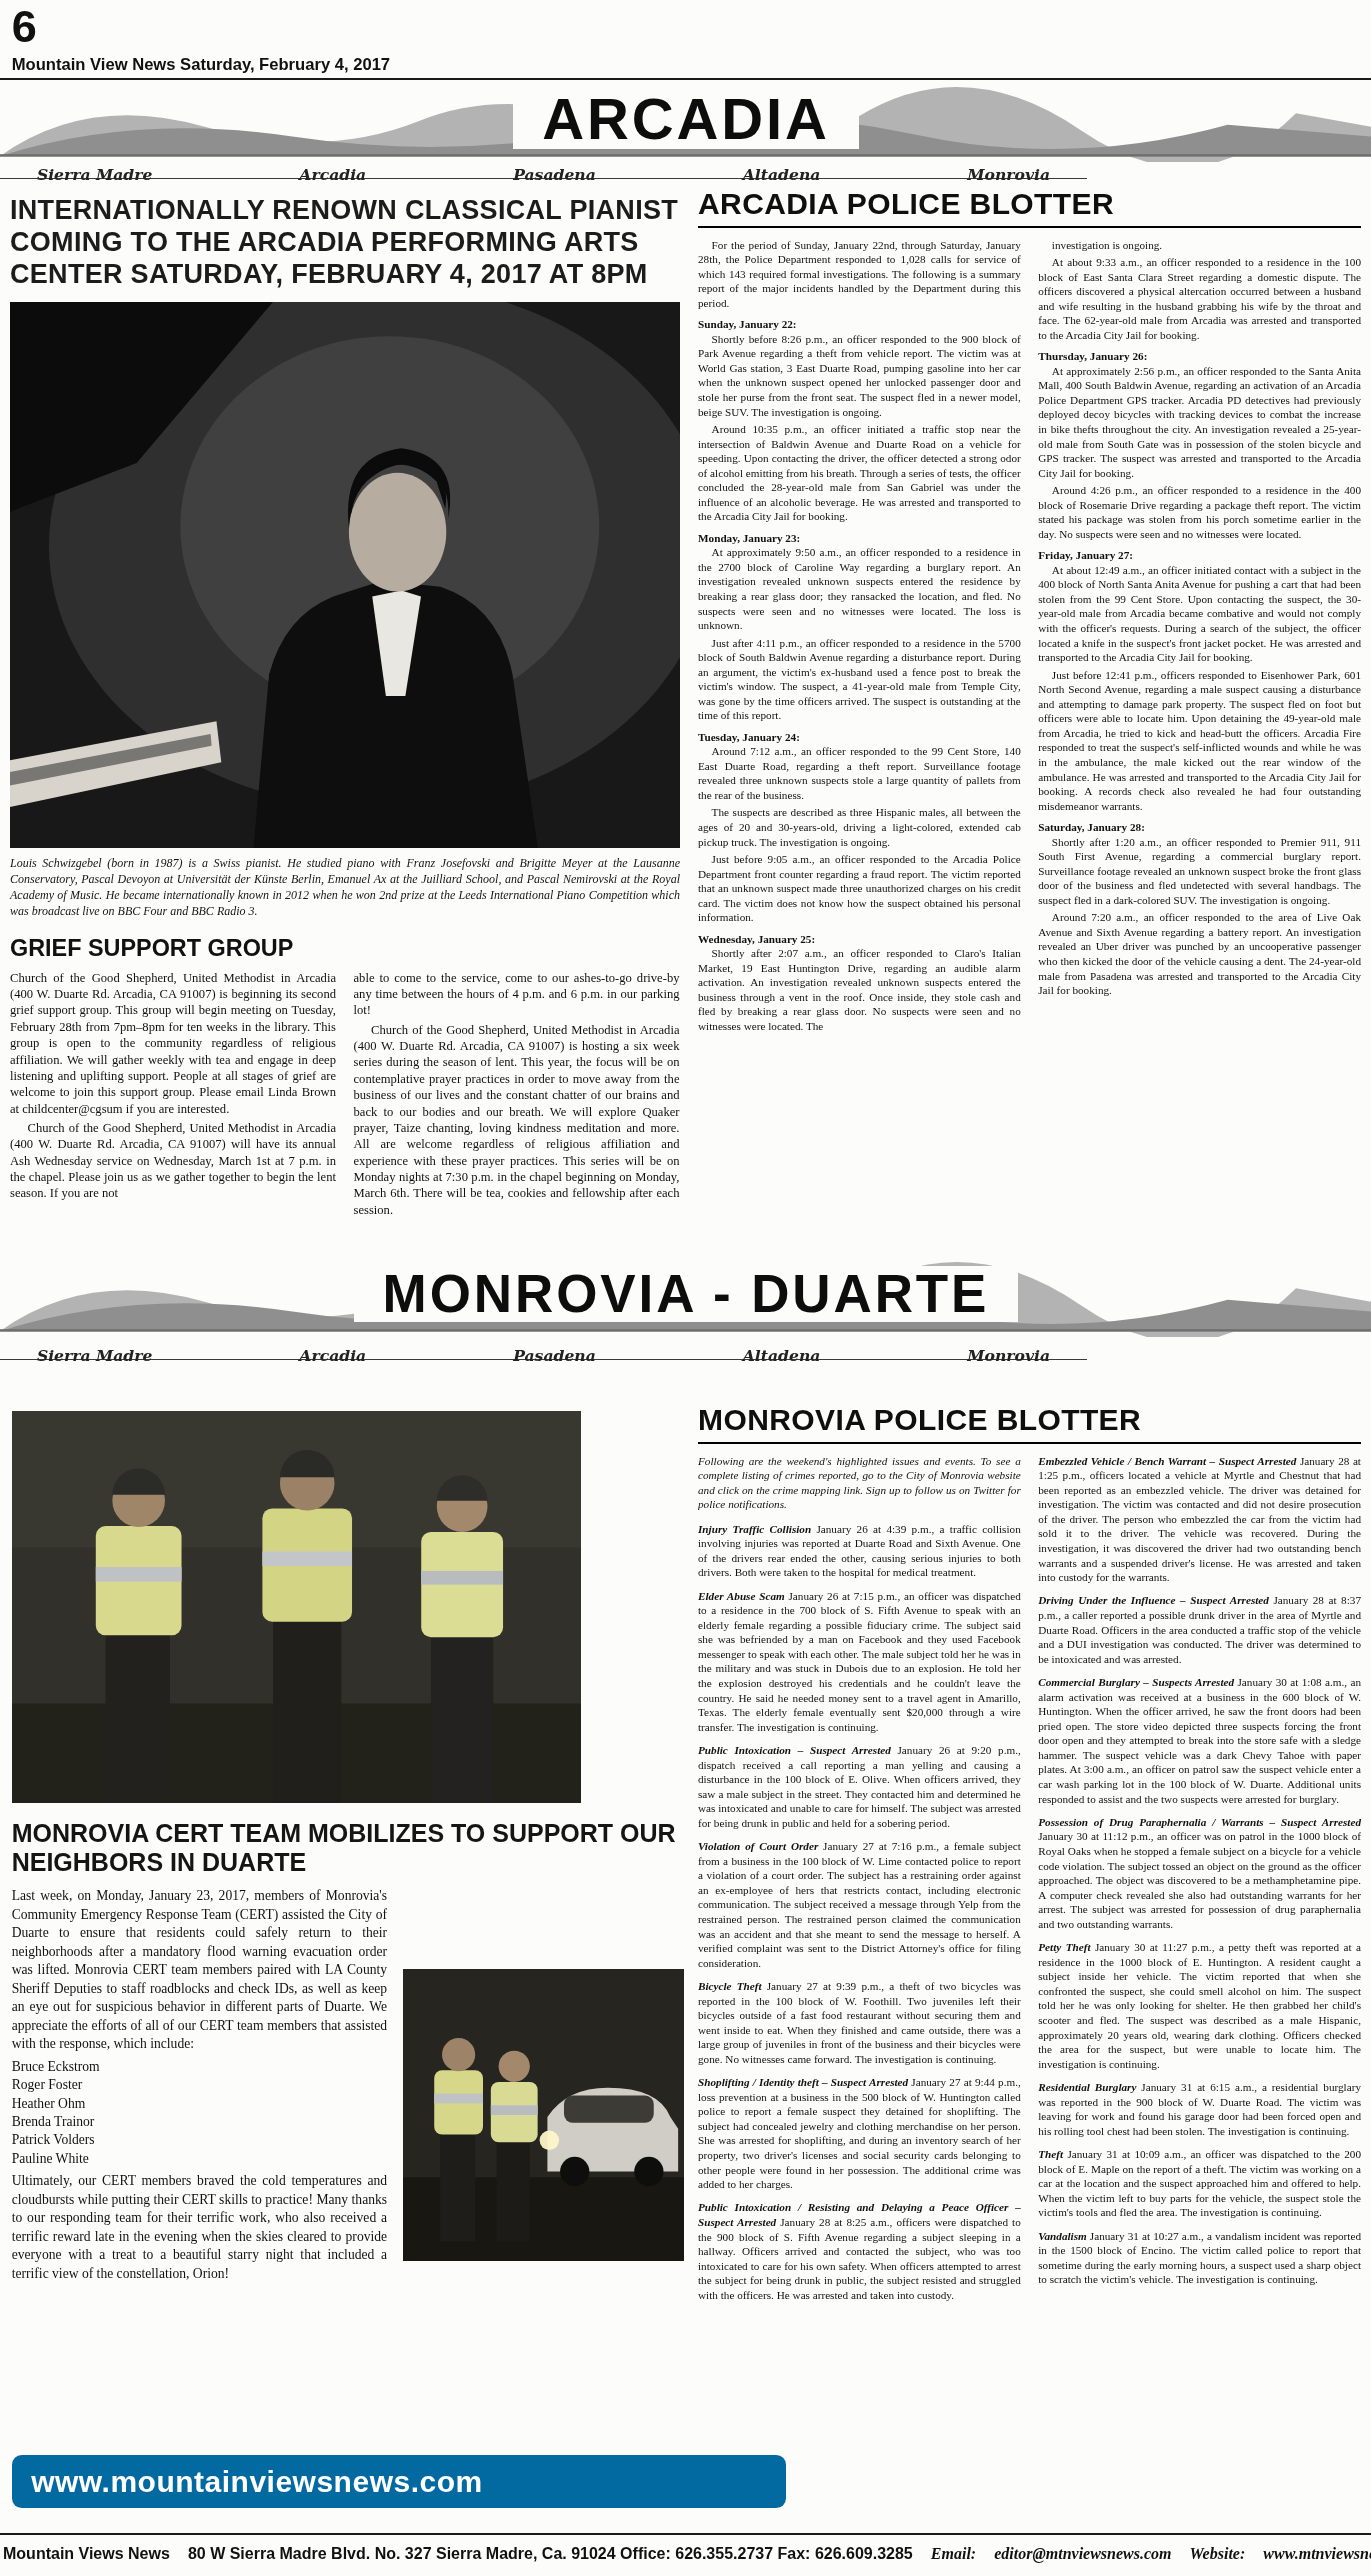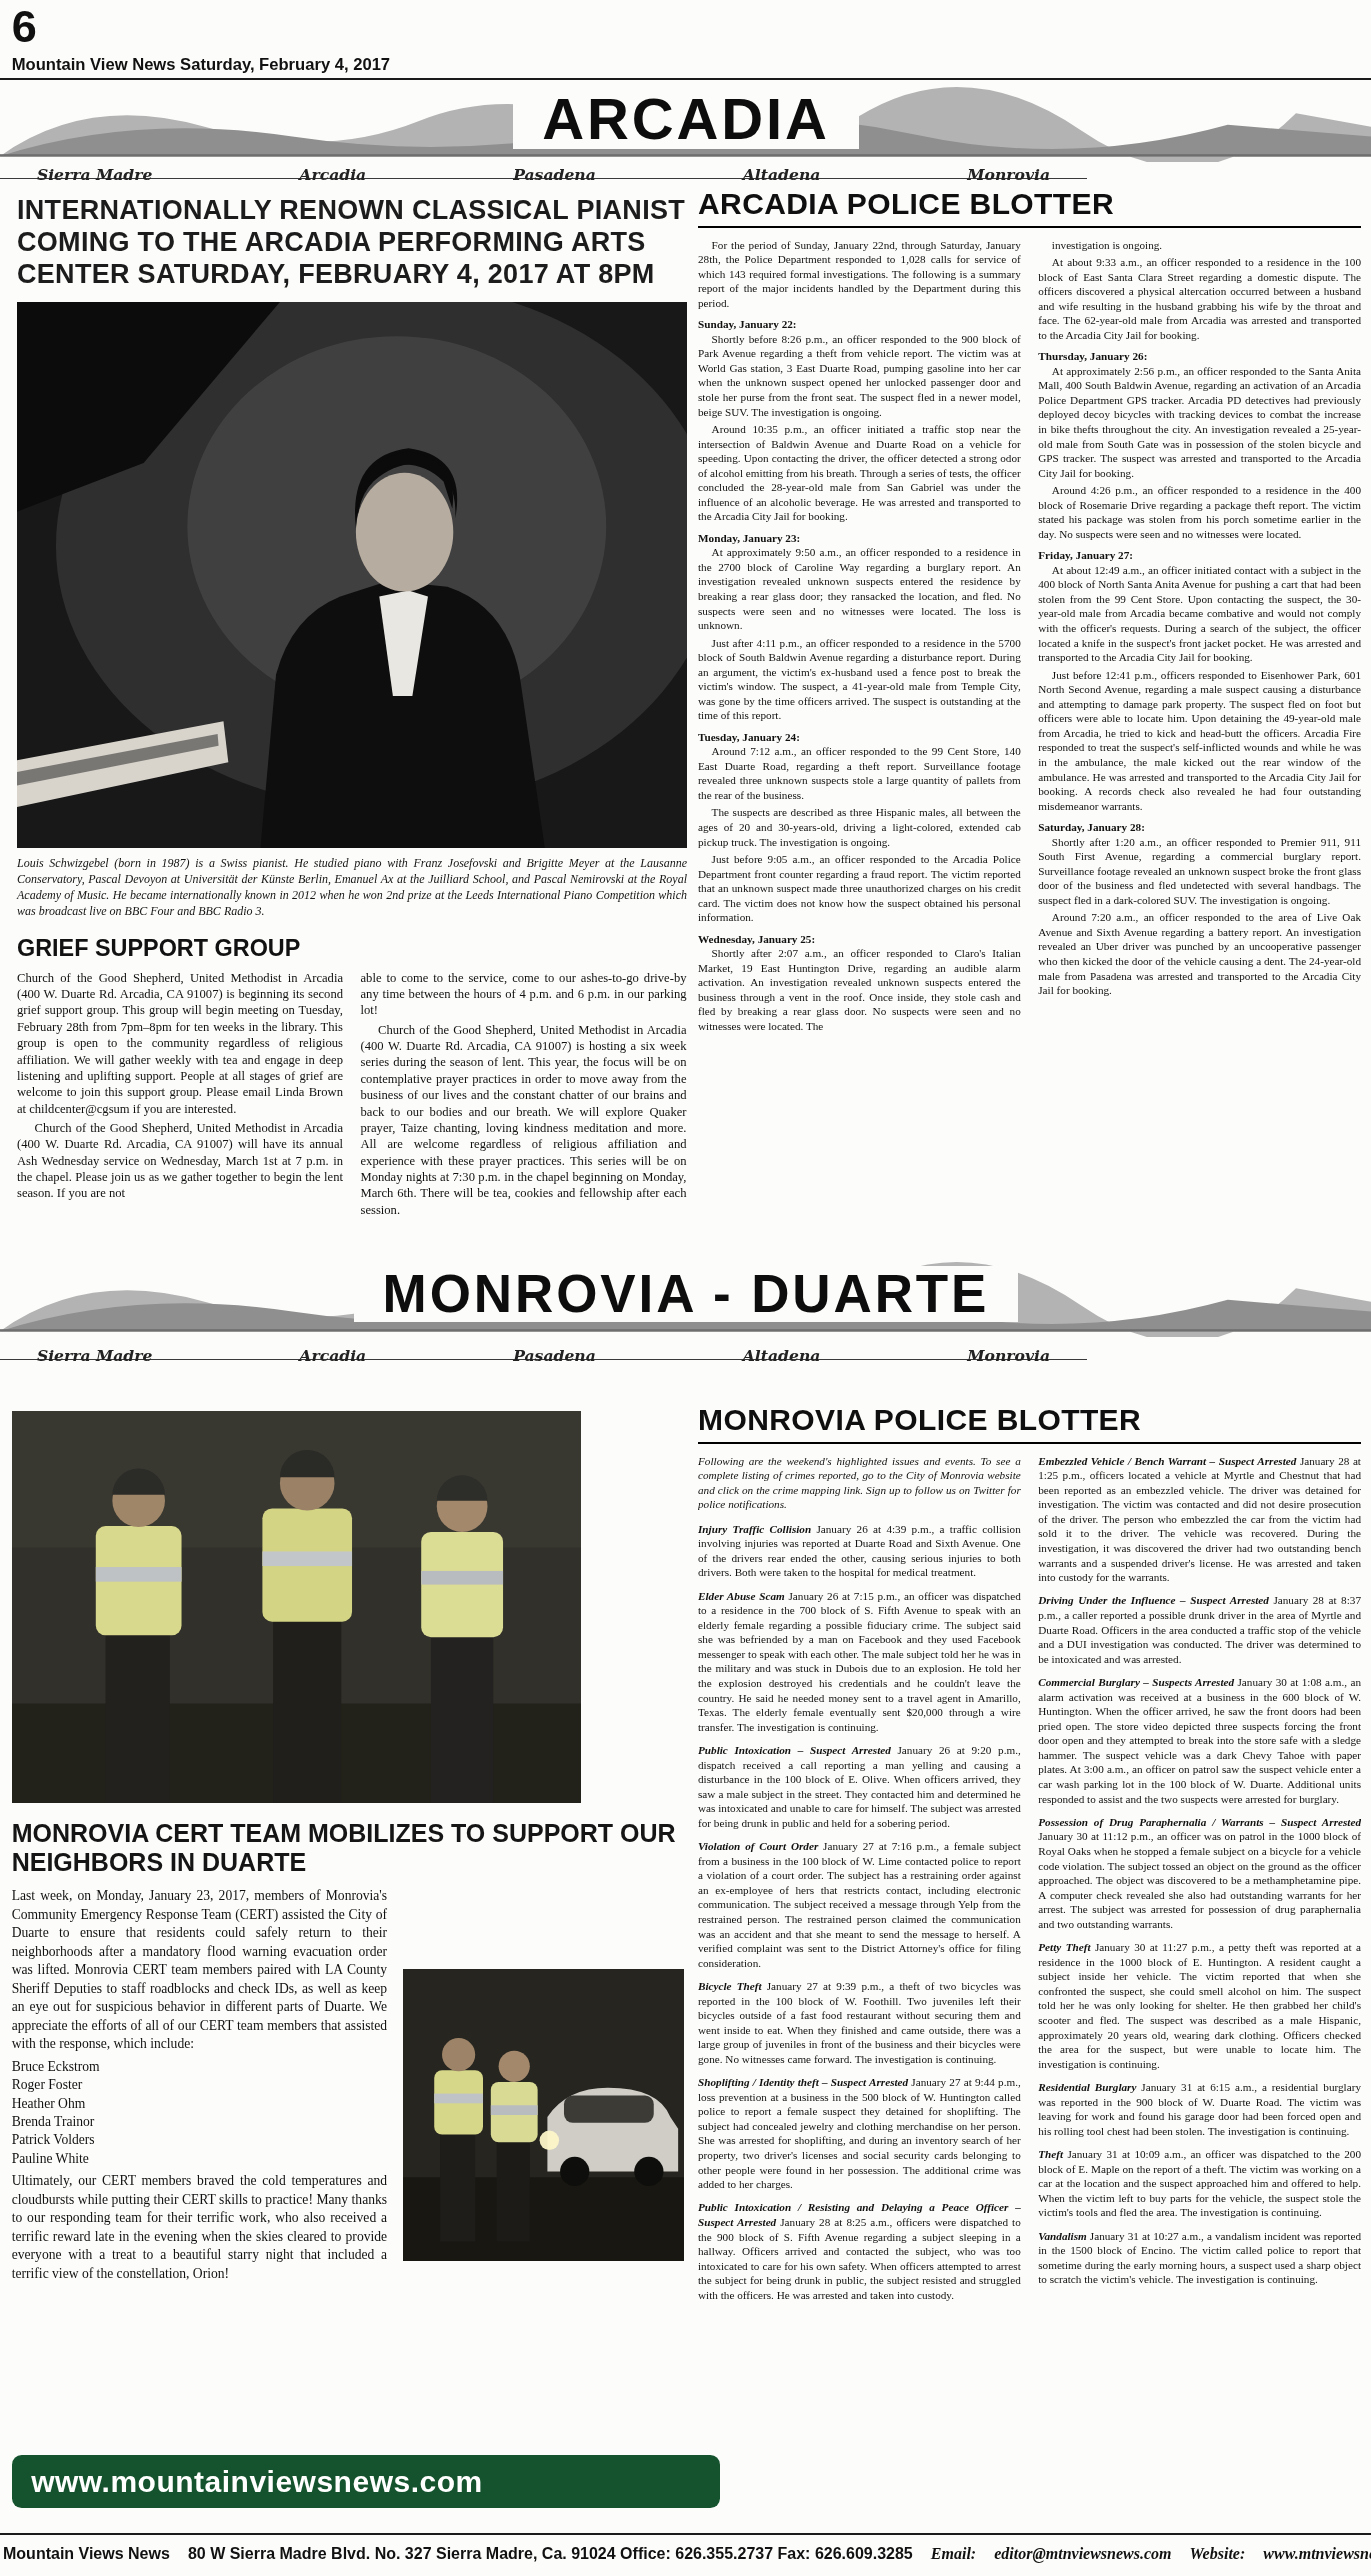--- a/index.html
+++ b/index.html
@@ -17,21 +17,21 @@
 
   
   .banner { position:absolute; left:0; width:1372px; height:86px; display:flex; align-items:center; justify-content:center; }
   .banner svg.band { position:absolute; left:0; top:0; width:100%; height:100%; }
   .banner-title { position:relative; font-family:"Liberation Sans",sans-serif; font-weight:bold; font-size:58px; letter-spacing:2.9px; color:#0d0d0d; background:#fcfcfa; padding:0 29px; line-height:1.05; }
   .cities { position:absolute; left:0; width:1087px; height:25px; display:flex; justify-content:space-between; align-items:center; padding:0 33px; }
   .cities::before { content:""; position:absolute; left:0; right:0; top:62%; height:1.9px; background:#3a3a3a; }
   .city { position:relative; font-style:italic; font-weight:bold; font-size:15.6px; font-family:"DejaVu Serif",serif; color:#222; padding:0 3.9px; }
 
   
-  .left-top { position:absolute; left:17px; top:195px; width:670px; }
+  .left-top { position:absolute; left:10px; top:195px; width:670px; }
   .headline { font-family:"Liberation Sans",sans-serif; font-weight:bold; font-size:27px; line-height:1.18; color:#1c1c1c; letter-spacing:0.3px; }
   .photo-frame { margin-top:11.7px; width:670px; height:546px; overflow:hidden; background:#111; }
   .caption { margin-top:7.8px; font-size:12px; font-style:italic; line-height:1.32; text-align:justify; color:#141414; }
   .sub-headline { font-family:"Liberation Sans",sans-serif; font-weight:bold; font-size:23.4px; margin:15.6px 0 7.8px; color:#111; }
   .two-col { display:flex; gap:17.5px; }
   .two-col .col { width:326px; }
   .gpar { font-size:12.6px; line-height:1.3; text-align:justify; margin-bottom:2.9px; }
   .gpar + .gpar { text-indent:17.5px; }
 
   
@@ -54,21 +54,21 @@
   .left-bottom { position:absolute; left:11.7px; top:1411px; width:672px; }
   .photo1-frame { width:569px; height:392px; overflow:hidden; background:#222; }
   .cert-headline { font-family:"Liberation Sans",sans-serif; font-weight:bold; font-size:25px; line-height:1.18; margin:15.6px 0 9.7px; color:#151515; }
   .cert-body { font-size:13.6px; line-height:1.36; text-align:justify; }
   .cert-photo2 { float:right; width:281px; height:292px; margin:82px 0 9.7px 15.6px; overflow:hidden; background:#222; }
   .cert-p { margin-bottom:3.9px; }
   .name-line { font-size:13.6px; line-height:1.36; }
   .names { margin:1.9px 0 3.9px; }
 
   
-  .web-banner { position:absolute; left:11.7px; top:2455px; width:708px; height:53px; background:#14532d; border-radius:9.7px; color:#fff; font-family:"Liberation Sans",sans-serif; font-weight:bold; font-size:30px; line-height:53px; padding-left:19.5px; letter-spacing:0.5px; }
+  .web-banner { position:absolute; left:11.7px; top:2455px; width:774px; height:53px; background:#0369a1; border-radius:9.7px; color:#fff; font-family:"Liberation Sans",sans-serif; font-weight:bold; font-size:30px; line-height:53px; padding-left:19.5px; letter-spacing:0.5px; }
   .footer-rule { position:absolute; left:0; top:2533px; width:1372px; height:1.9px; background:#1a1a1a; }
   .footer-line { position:absolute; left:3px; top:2545px; width:1348px; font-family:"Liberation Sans",sans-serif; font-weight:bold; font-size:16px; white-space:nowrap; }
   .footer-line .it { font-family:"Liberation Serif",serif; font-style:italic; font-weight:bold; }
   .footer-line span { margin-right:13.6px; }
 </style>
 </head>
 <body>
 
 <div id="page">
 

